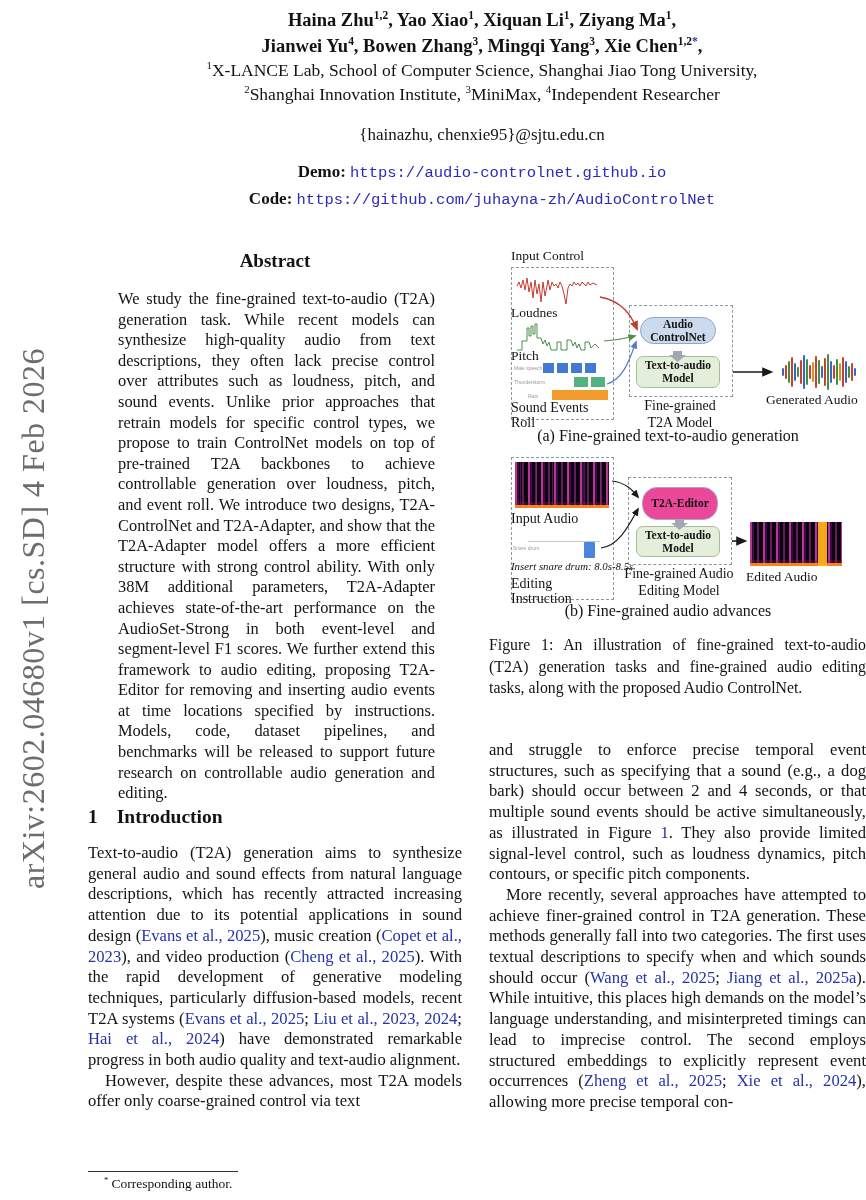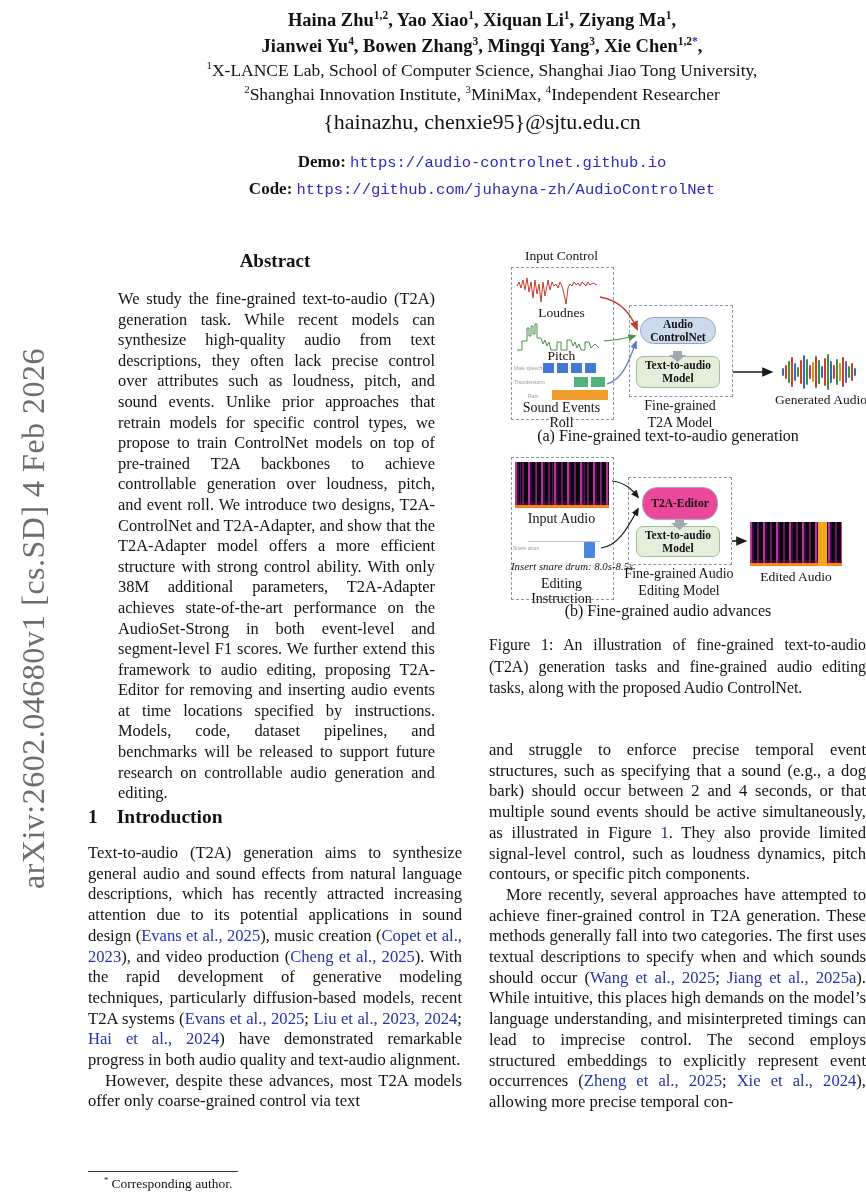--- a/index.html
+++ b/index.html
@@ -11,21 +11,21 @@
   .arxiv-vert{position:absolute;left:10px;top:262px;height:712px;width:46px;
     writing-mode:vertical-rl;transform:rotate(180deg);
     font-size:32px;color:#6d6d6d;letter-spacing:.5px;
     display:flex;align-items:center;justify-content:center;white-space:nowrap;}
 
   
   .header{position:absolute;left:98px;top:8px;width:768px;text-align:center;}
   .title{font-size:24.5px;font-weight:bold;margin-bottom:13px;}
   .authors{font-size:18.5px;font-weight:bold;line-height:25.5px;}
   .affil{font-size:17.5px;line-height:23.5px;}
-  .email{font-size:22px;margin-top:3px;}
+  .email{font-size:17px;margin-top:19px;}
   .links{margin-top:14px;font-size:17px;line-height:25px;}
   .links .lbl{font-weight:bold;}
   .links .url{font-family:"Liberation Mono",monospace;font-size:15.5px;color:#2b2bb8;text-decoration:none;}
   .sup{vertical-align:super;font-size:62%;line-height:0;}
   .cite{color:#2333a8;}
 
   
   .col-abstract{position:absolute;left:88px;top:250px;width:374px;}
   .abstract-h{text-align:center;font-size:19px;font-weight:bold;margin-bottom:17px;}
   .abstract-t{margin-left:30px;margin-right:27px;font-size:16.4px;line-height:20.6px;text-align:justify;}
@@ -40,21 +40,21 @@
   .fn-text{padding-left:16px;}
 
   .col-right-text{position:absolute;left:489px;top:740px;width:377px;}
   .col-right-text .para:first-child{margin-top:0;}
   .fig-caption{position:absolute;left:489px;top:634px;width:377px;
     font-size:15.8px;line-height:21.5px;text-align:justify;}
 
   
   .fig1{position:absolute;left:470px;top:245px;width:396px;height:385px;font-family:"Liberation Serif",serif;}
   .dashed-box{position:absolute;border:1.2px dashed #8a97a5;}
-  .fig-lbl{position:absolute;font-size:13.5px;text-align:center;line-height:15px;}
+  .fig-lbl{position:absolute;font-size:13.5px;text-align:left;line-height:15px;}
   .tiny{position:absolute;font-size:5px;color:#9a9a9a;font-family:"Liberation Sans",sans-serif;line-height:5px;}
   .sq{position:absolute;}
   .roundbox{position:absolute;font-weight:bold;font-size:11.5px;line-height:13px;text-align:center;
     display:flex;align-items:center;justify-content:center;padding:0 4px;box-sizing:border-box;}
   .ctrl-box{background:#ccdaee;border:1px solid #8fa6c6;border-radius:15px;}
   .editor-box{background:#ec4899;border:1px solid #a9a3cf;border-radius:15px;}
   .t2a-box{background:#e3efdb;border:1px solid #a3bf93;border-radius:7px;}
   .spec{position:absolute;background-color:#070009;
     background-image:
       linear-gradient(0deg, rgba(255,140,26,.95) 0 3px, rgba(130,30,90,.35) 3px 6px, transparent 6px),

